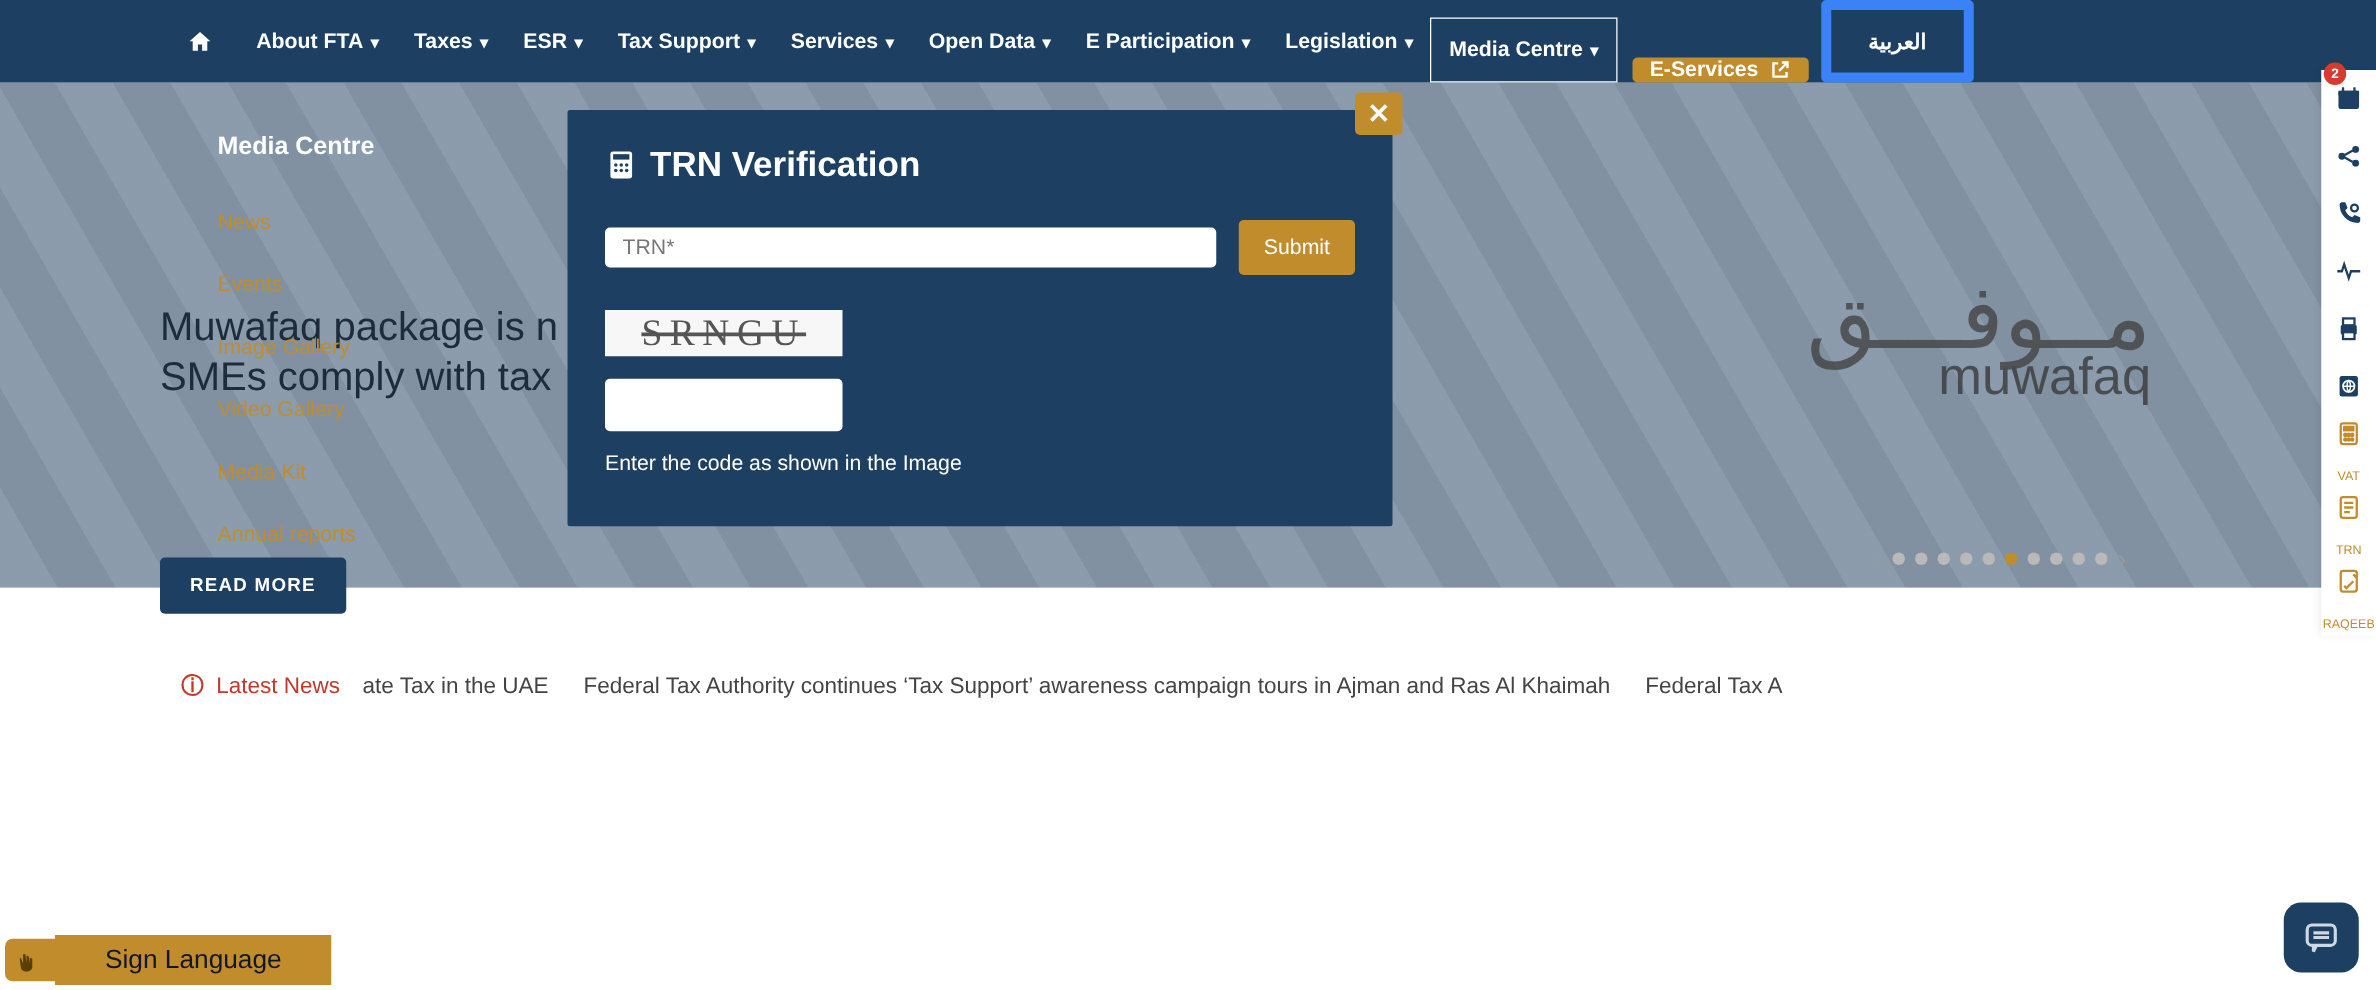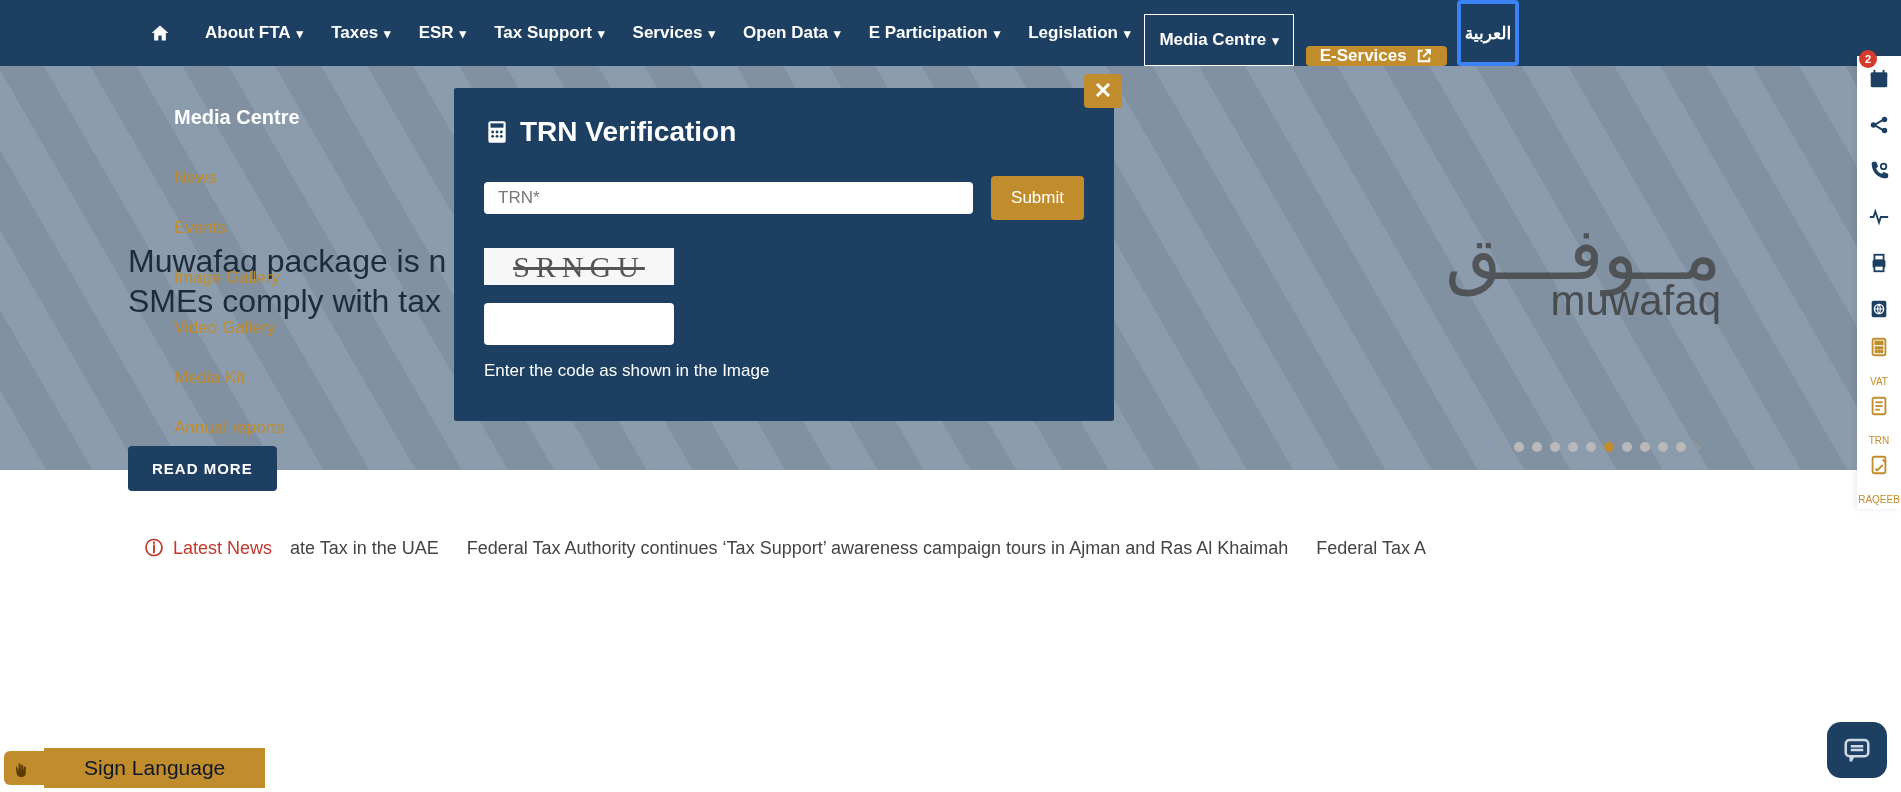--- a/index.html
+++ b/index.html
@@ -48,23 +48,23 @@
     font-weight: 700;
     border-radius: 4px;
     padding: 0 14px;
     margin-left: 12px;
     font-size: 17px;
     display: flex;
     align-items: center;
     gap: 8px;
   }
   .arabic-btn {
-    border: 4px solid #3b82f6;
+    border: 8px solid #3b82f6;
     border-radius: 4px;
-    padding: 8px 4px;
+    padding: 8px 30px;
     margin-left: 10px;
     font-size: 17px;
     font-weight: 600;
   }
 
   
   .hero {
     position: relative;
     height: 404px;
     background: linear-gradient(rgba(120,140,160,0.55), rgba(120,140,160,0.55)), #9aa8b7;

